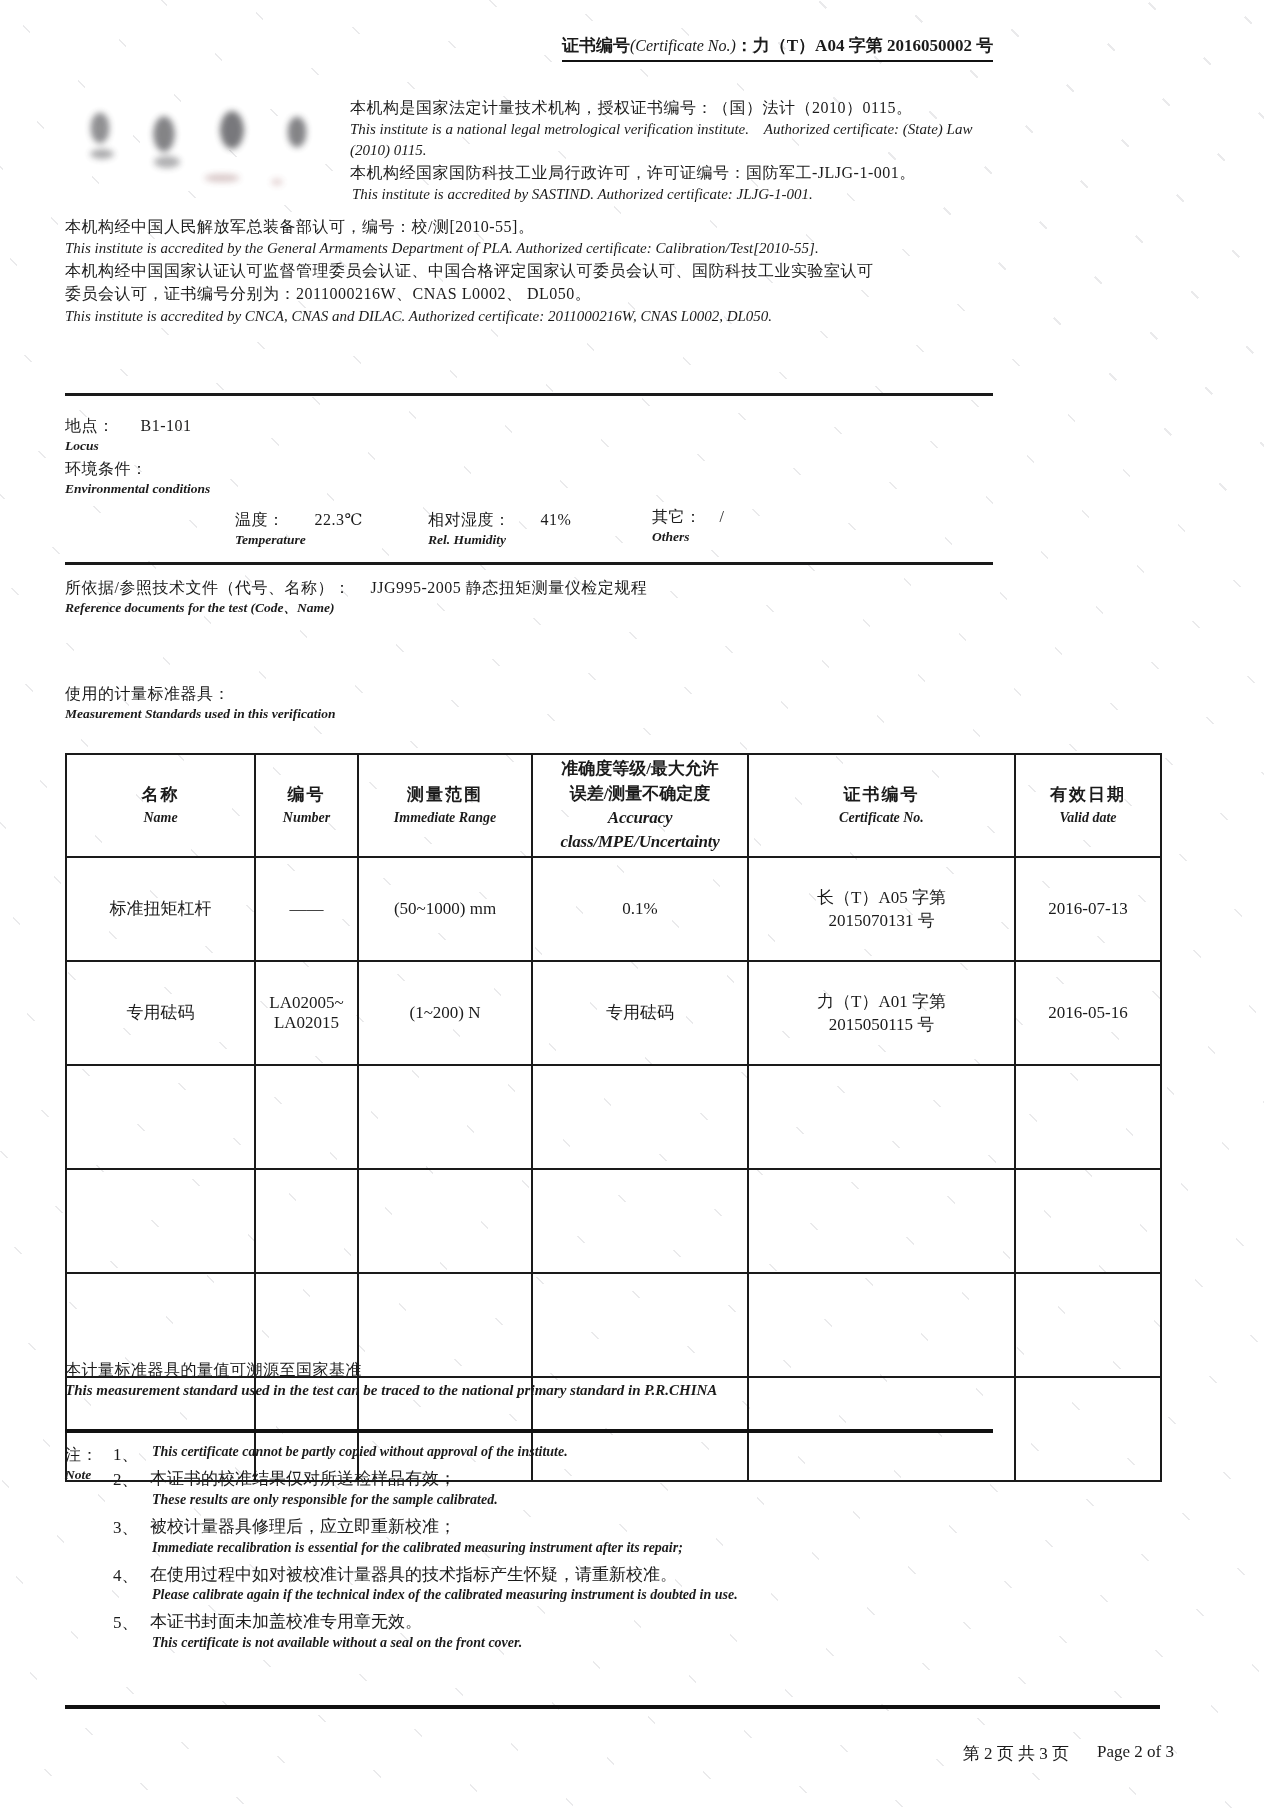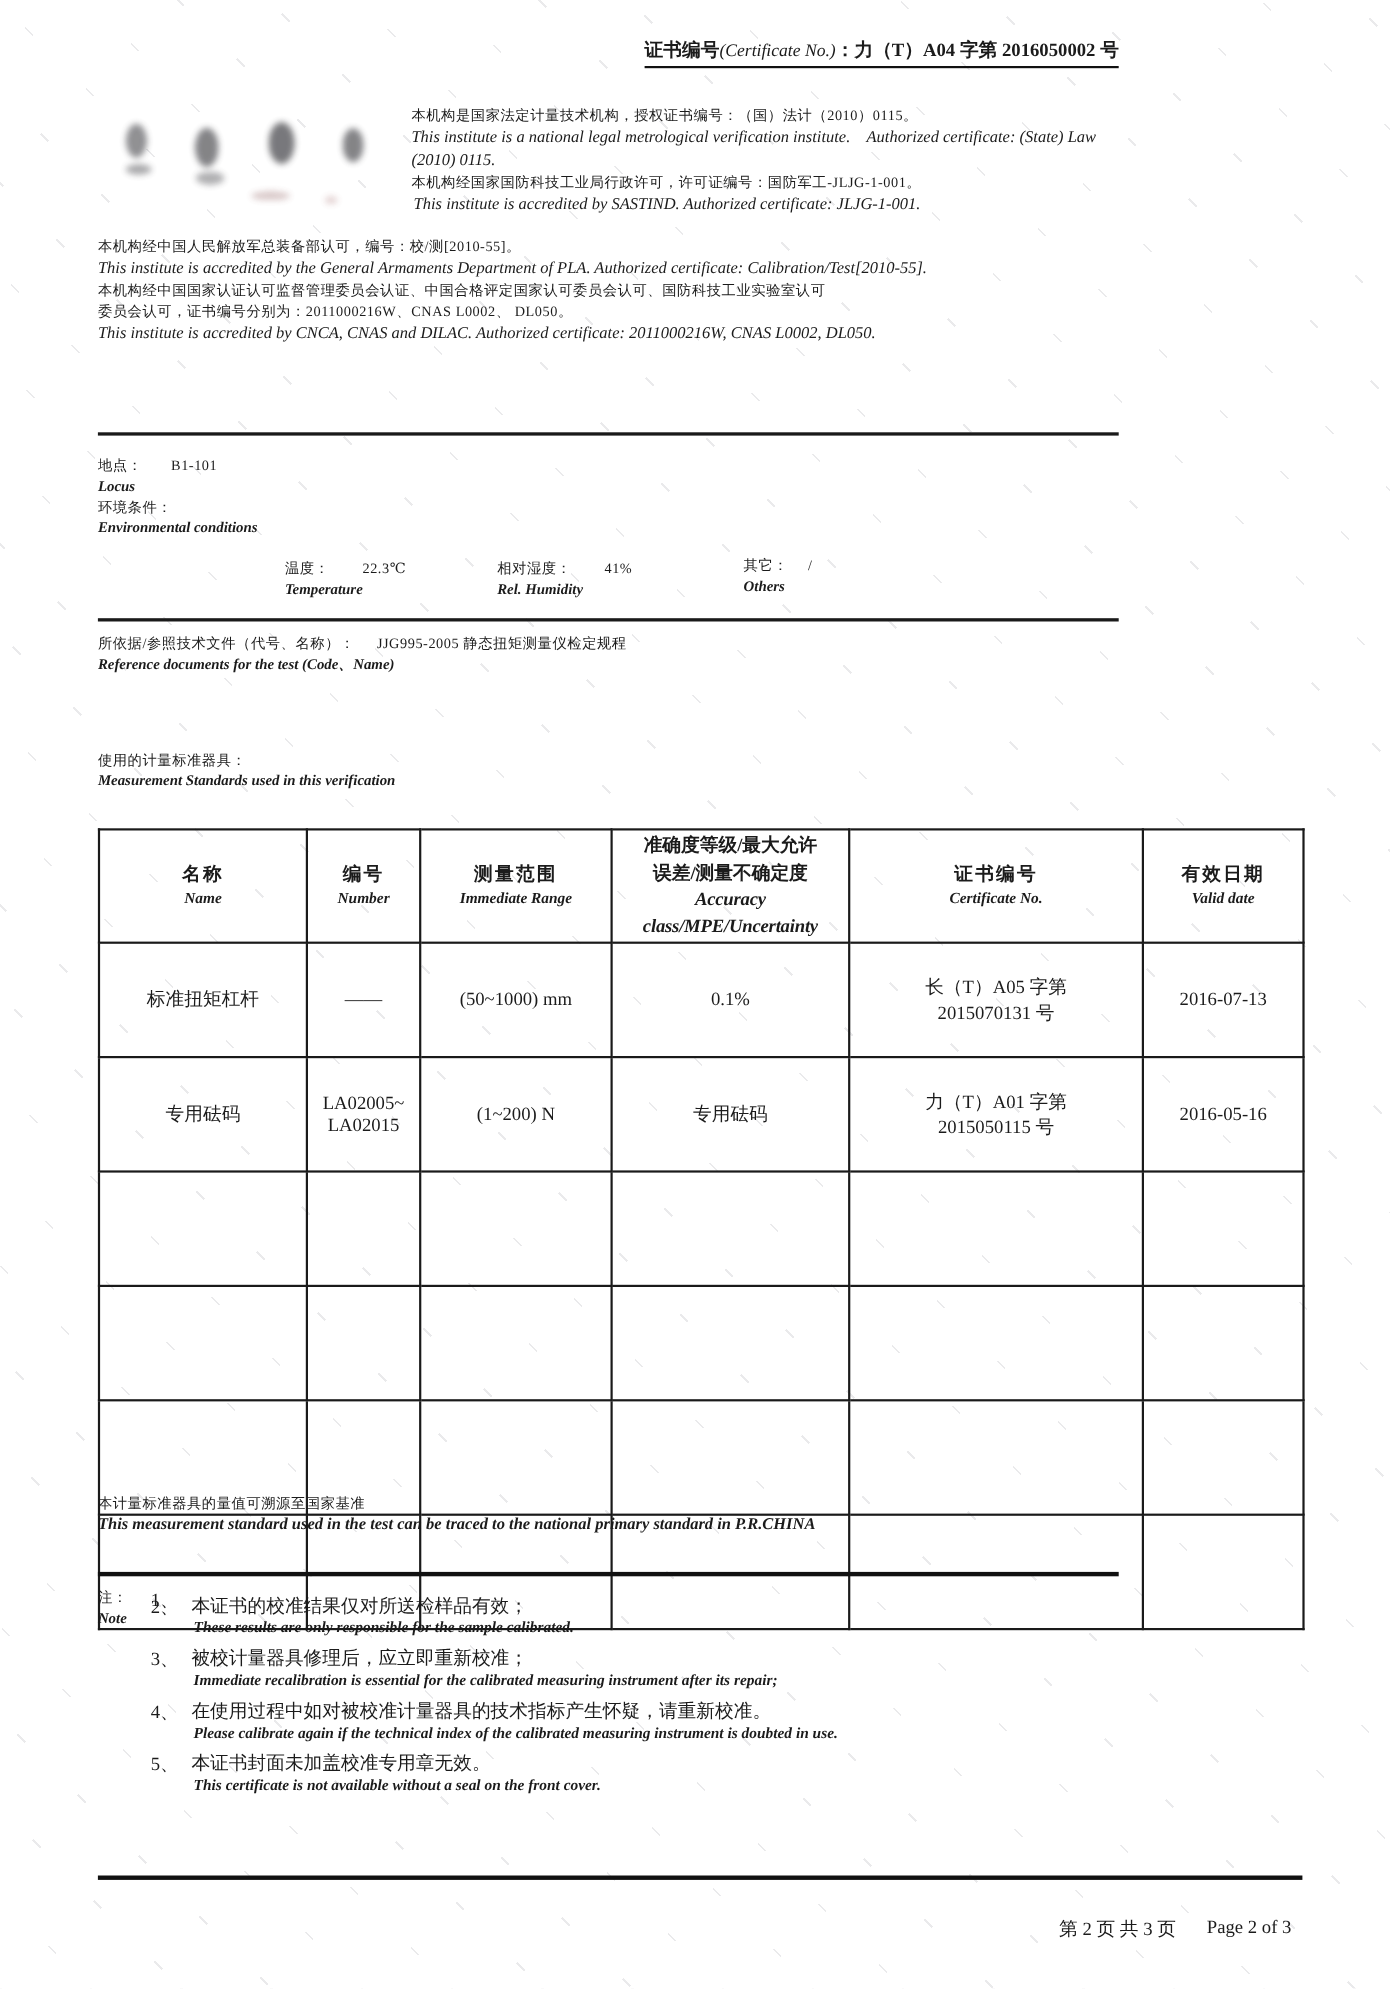--- a/index.html
+++ b/index.html
@@ -2,23 +2,23 @@
 <html><head>
 <meta charset="utf-8">
 <style>
   html,body{margin:0;padding:0;}
   body{background:#ffffff;font-family:"Liberation Serif","DejaVu Serif",serif;color:#1b1b1b;}
   .page{position:relative;width:1264px;height:1808px;background:#ffffff;overflow:hidden;}
   .watermark{position:absolute;inset:0;z-index:0;pointer-events:none;
     background-image:
       repeating-linear-gradient(135deg,#ffffff 0 34px,rgba(255,255,255,0) 34px 44px,#ffffff 44px 78px),
       repeating-linear-gradient(45deg,rgba(125,125,135,0.16) 0 1.6px,rgba(0,0,0,0) 1.6px 58px);}
-  .content{position:absolute;inset:0;z-index:1;margin-left:24px;}
+  .content{position:absolute;inset:0;z-index:1;}
   .abs{position:absolute;}
-  .cn{font-size:13px;letter-spacing:0.5px;line-height:1.45;}
+  .cn{font-size:16px;letter-spacing:0.5px;line-height:1.45;}
   .en{font-style:italic;font-size:15px;line-height:1.4;}
   .enb{font-style:italic;font-weight:bold;font-size:13.5px;line-height:1.3;}
   .pre{white-space:pre-line;}
   .keepsp{white-space:pre-wrap;}
   .rule{background:#1a1a1a;height:2.5px;}
   .rule-thick{background:#111;height:3.5px;}
   .cert-line{font-size:17px;font-weight:bold;border-bottom:2.5px solid #111;padding-bottom:5px;white-space:nowrap;}
   .cert-line .en-inline{font-style:italic;font-weight:normal;font-size:16px;}
   .logo{filter:blur(3px);opacity:.85;
     background-image:
@@ -222,20 +222,21 @@
 
     <div class="abs rule-thick" style="top:1429px;left:65px;width:928px;"></div>
 
     <div class="abs" style="top:1443px;left:65px;width:1030px;">
       <div style="position:absolute;left:0;top:0;">
         <div class="cn">注：</div>
         <div class="enb">Note</div>
       </div>
       <div class="note-item">
         <span class="note-num">1、</span>
+        <div class="note-en">This certificate cannot be partly copied without approval of the institute.</div>
       </div>
       <div class="note-item">
         <span class="note-num">2、</span>
         <div class="note-cn">本证书的校准结果仅对所送检样品有效；</div>
         <div class="note-en">These results are only responsible for the sample calibrated.</div>
       </div>
       <div class="note-item">
         <span class="note-num">3、</span>
         <div class="note-cn">被校计量器具修理后，应立即重新校准；</div>
         <div class="note-en">Immediate recalibration is essential for the calibrated measuring instrument after its repair;</div>

